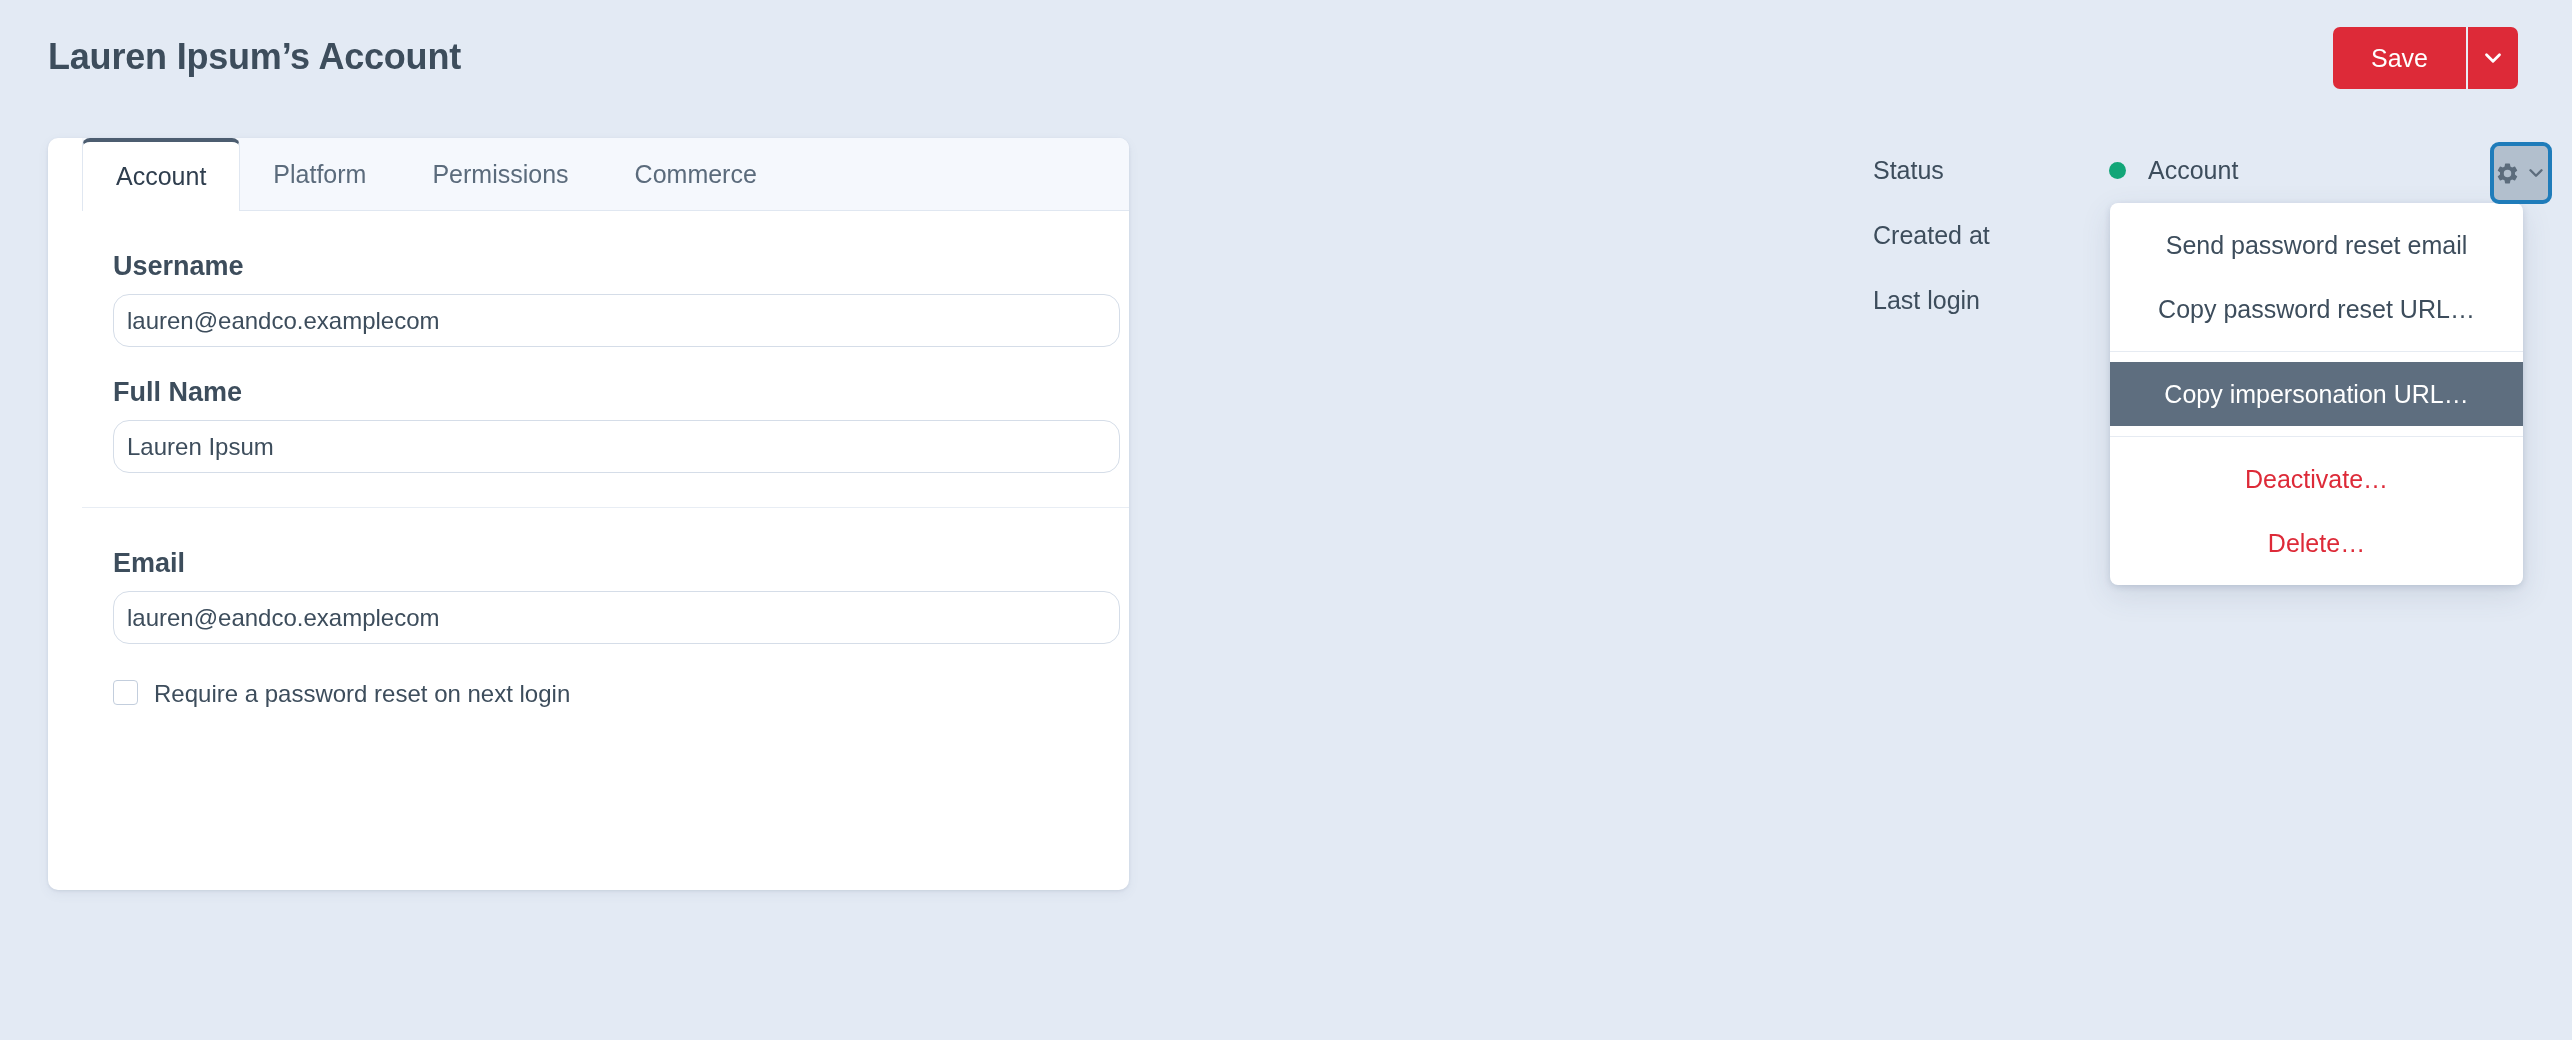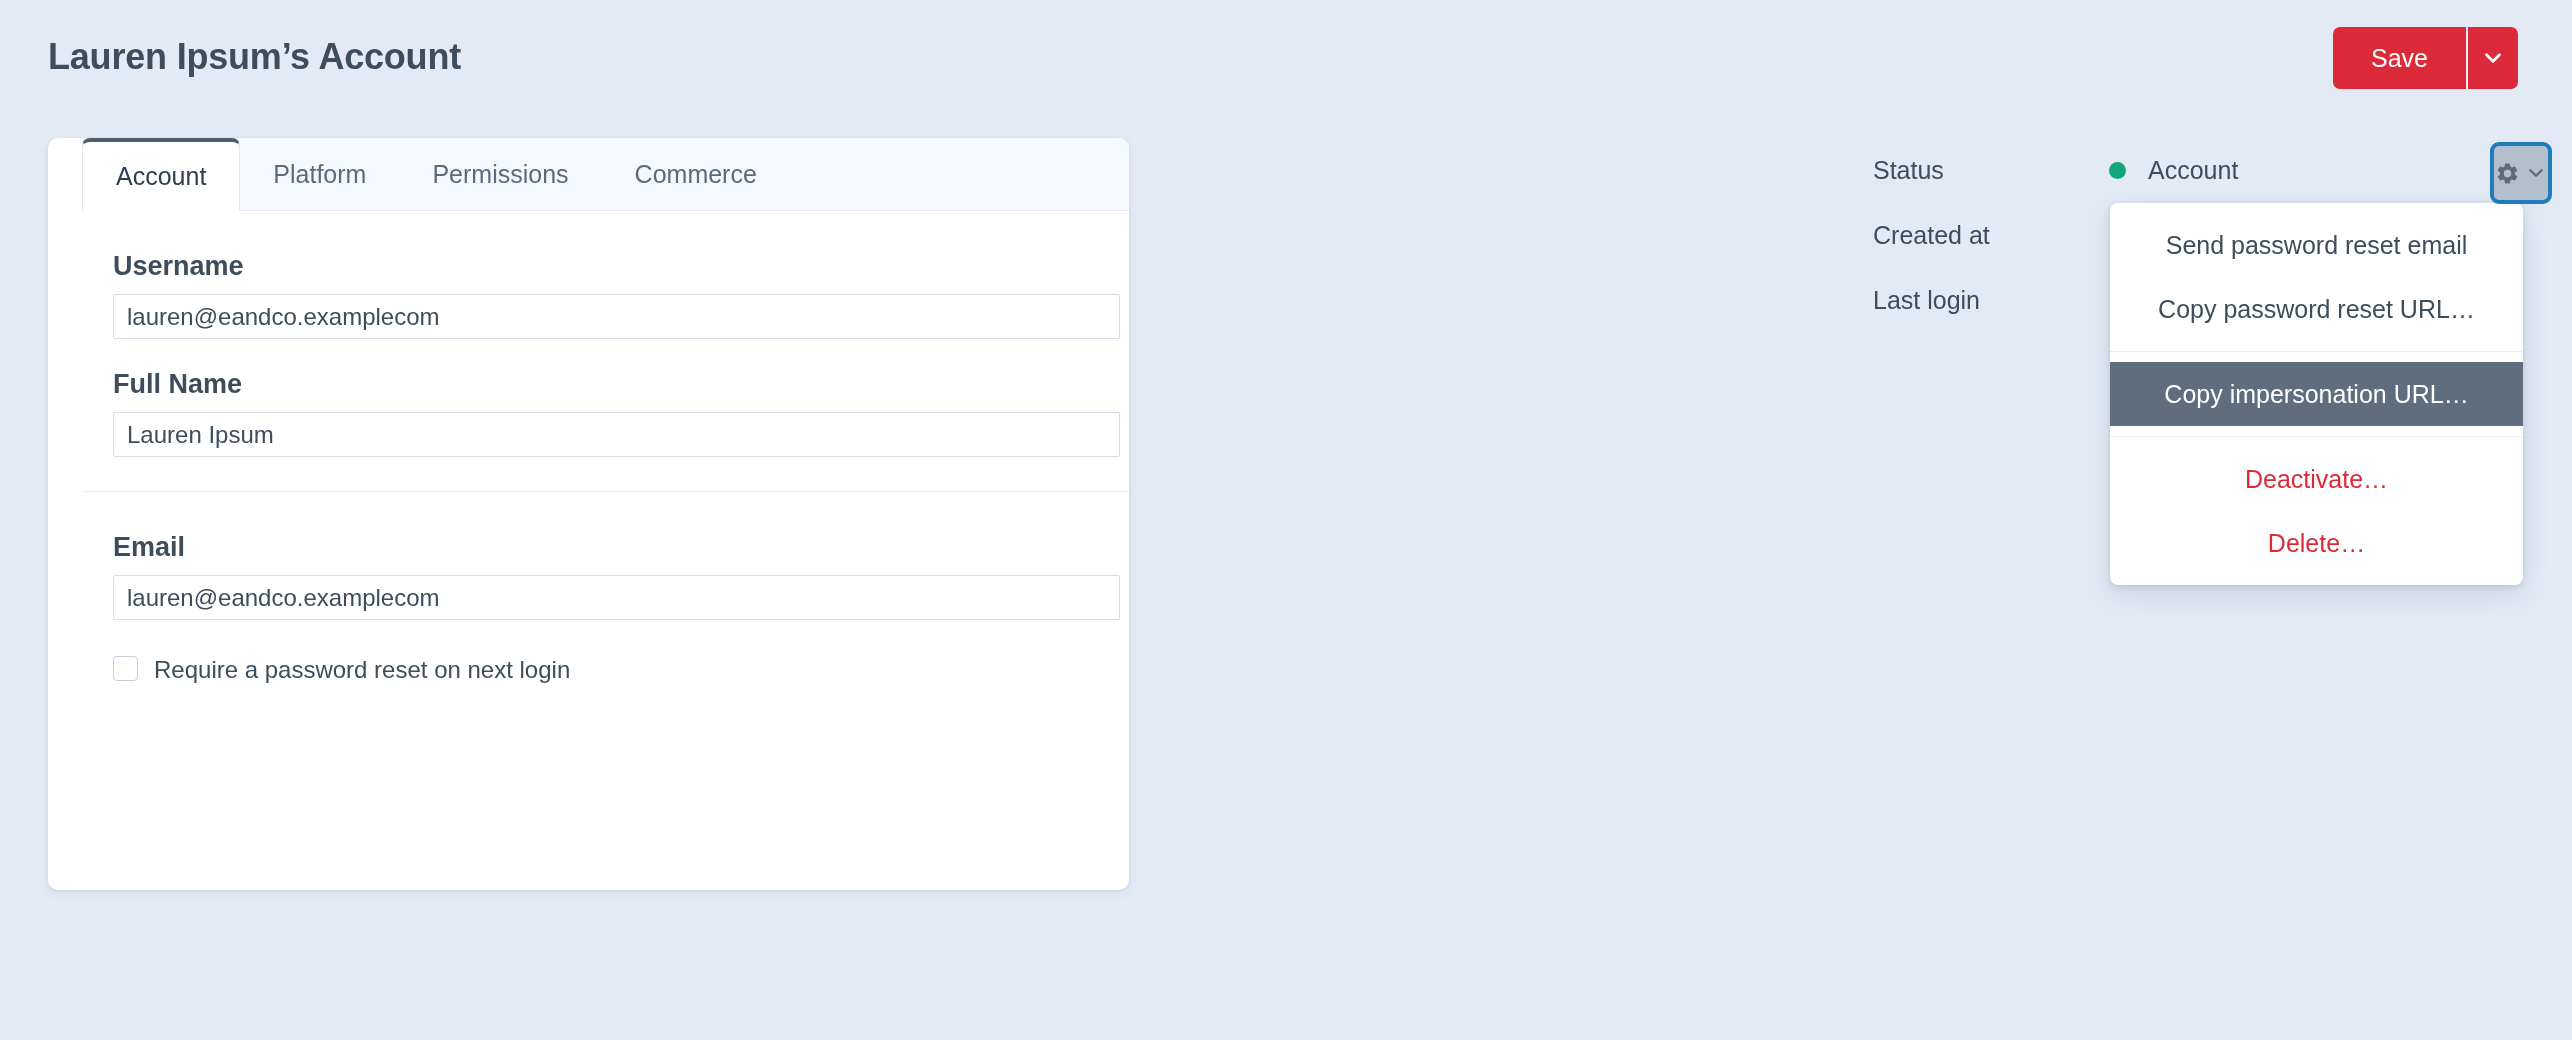--- a/index.html
+++ b/index.html
@@ -146,23 +146,23 @@
     display: block;
     font-size: 27px;
     font-weight: bold;
     color: #3d4d5c;
     margin-bottom: 12px;
   }
 
   .field-input {
     display: block;
     width: 1007px;
-    height: 45px;
+    height: 53px;
     border: 1px solid #d5dde8;
-    border-radius: 2px;
+    border-radius: 16px;
     padding: 0 13px;
     font-family: inherit;
     font-size: 24px;
     color: #3d4d5c;
     background: #ffffff;
     outline: none;
   }
 
   .checkbox-row {
     display: flex;

